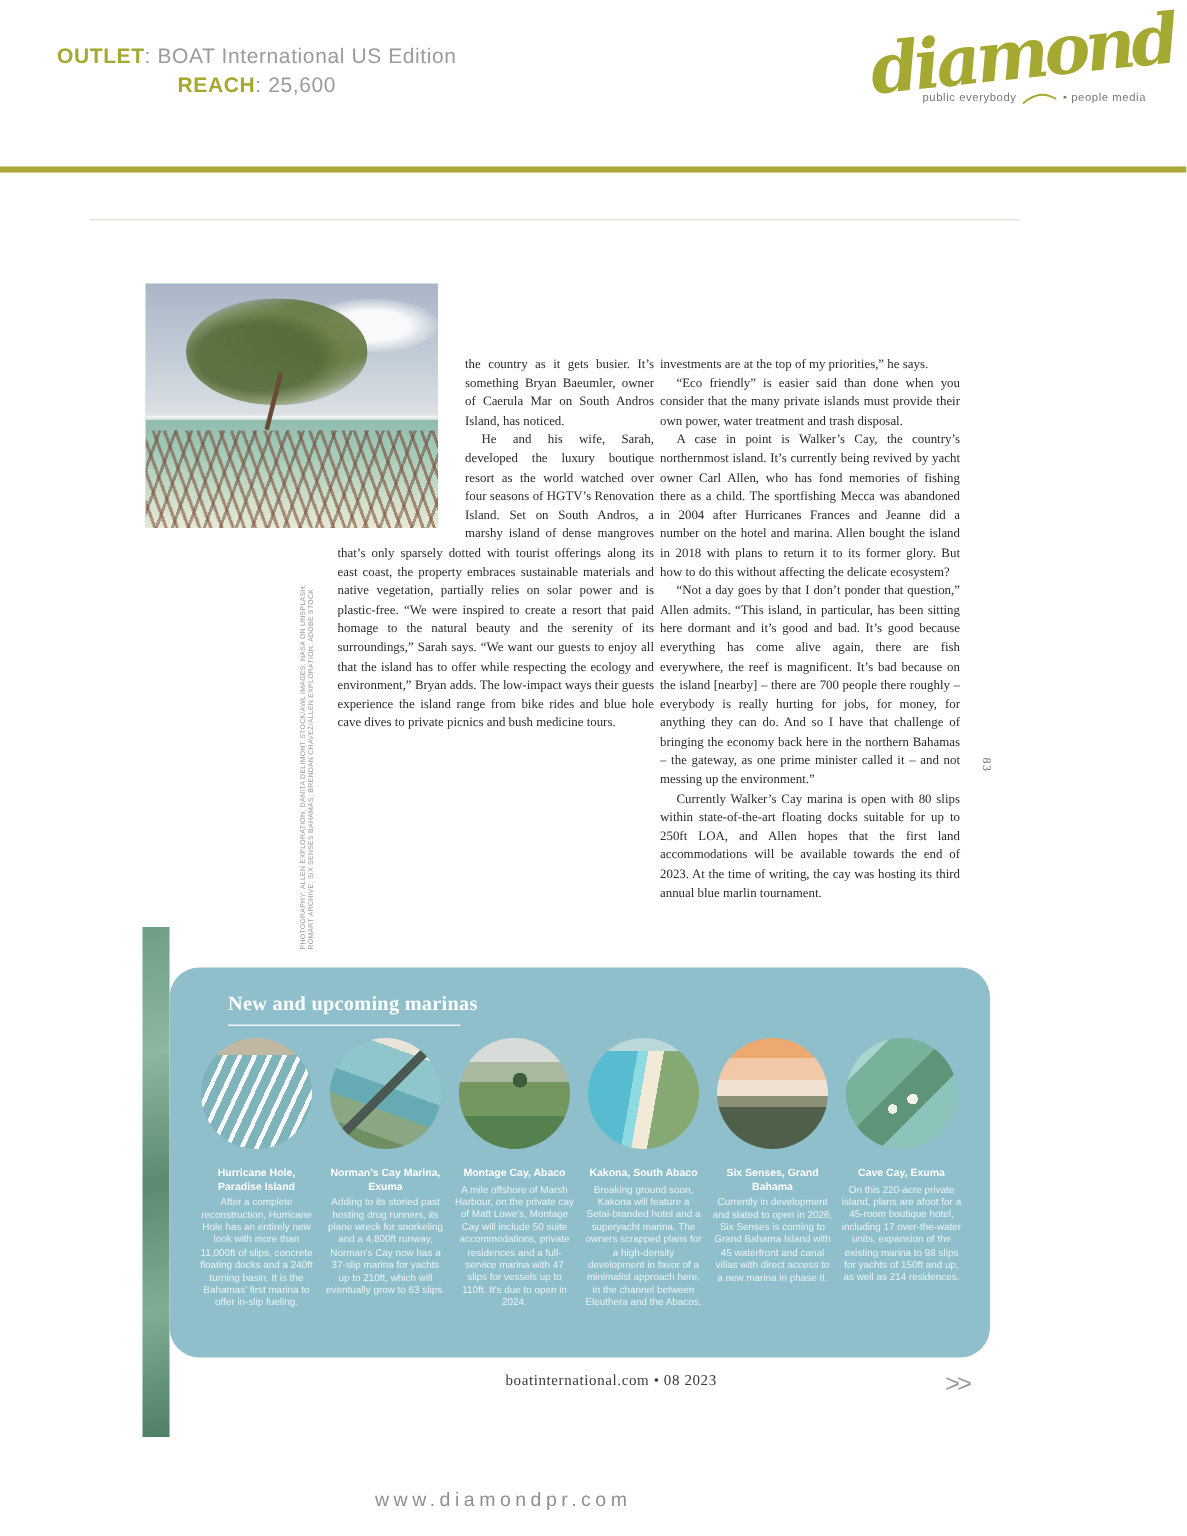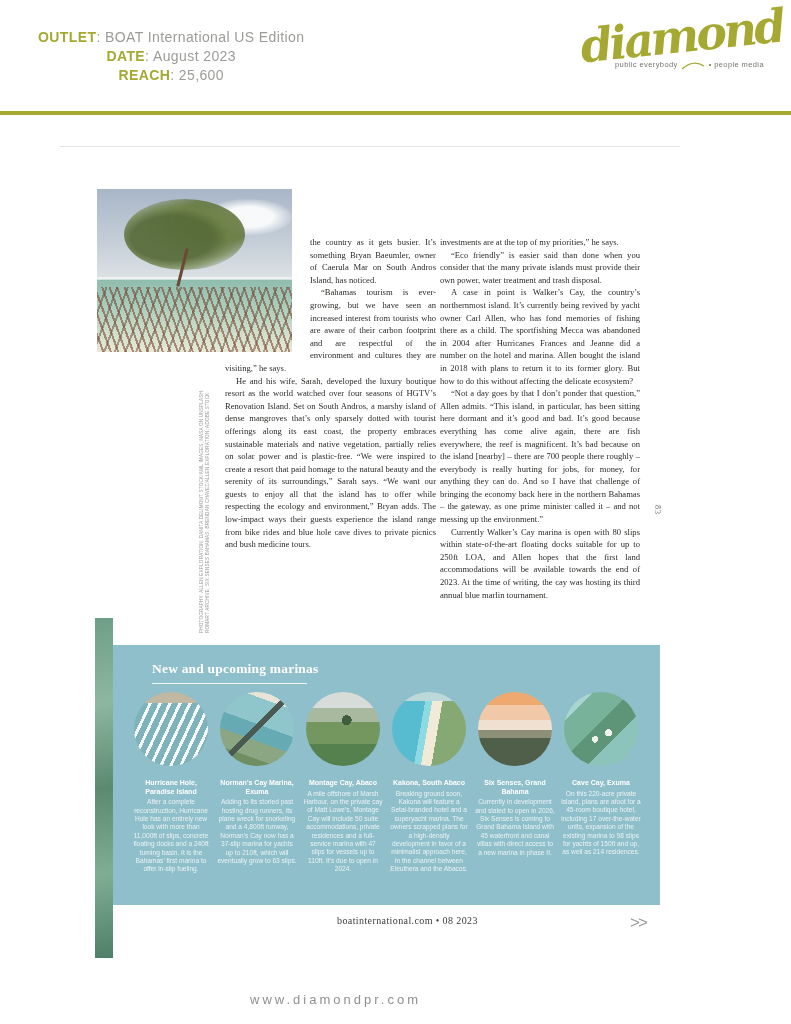--- a/index.html
+++ b/index.html
@@ -55,21 +55,21 @@
   
   .cols{position:absolute;left:225px;top:236px;width:431px;height:406px;overflow:hidden;
     font-family:"Liberation Serif",serif;font-size:8.6px;line-height:12.6px;color:#2b2b28;}
   .col{float:left;text-align:justify;}
   .col1{width:211px;margin-right:4px;}
   .col2{width:200px;}
   .photo-spacer{float:left;width:85px;height:119px;}
   .cols p{margin:0;}
   .cols p.ind{text-indent:11px;}
   
-  .panel{position:absolute;left:113px;top:645px;width:547px;height:260px;background:#8fbfca;overflow:hidden;}
+  .panel{position:absolute;left:113px;top:645px;width:547px;height:260px;background:#8fbfca;overflow:hidden;border-radius:20px;}
   .panel-title{
     font-family:"Liberation Serif",serif;font-weight:bold;font-size:13.5px;color:#ffffff;
     margin:16px 0 0 39px;letter-spacing:.2px;}
   .panel-underline{margin:6px 0 0 39px;width:155px;height:1px;background:rgba(255,255,255,.85);}
   .marina-row{display:flex;gap:6px;padding:8px 18px 0 18px;}
   .marina-cell{width:80px;flex:0 0 80px;text-align:center;}
   .marina-circle{width:74px;height:74px;border-radius:50%;margin:0 auto;overflow:hidden;}
   .marina-name{margin-top:13px;font-size:7px;line-height:8.6px;font-weight:bold;color:#ffffff;}
   .marina-desc{margin-top:2px;font-size:6.6px;line-height:8.4px;color:rgba(255,255,255,.82);}
   
@@ -103,24 +103,20 @@
 </style>
 </head>
 <body>
 
 <div class="hdr">
   <div class="hdr-row">
     <span class="hdr-label">OUTLET</span><span class="hdr-sep">:</span>
     <span class="hdr-value">BOAT International US Edition</span>
   </div>
   <div class="hdr-row">
-    <span class="hdr-label">DATE</span><span class="hdr-sep">:</span>
-    <span class="hdr-value">August 2023</span>
-  </div>
-  <div class="hdr-row">
     <span class="hdr-label">REACH</span><span class="hdr-sep">:</span>
     <span class="hdr-value">25,600</span>
   </div>
 </div>
 
 <div class="logo">
   <span class="logo-script">diamond</span>
   <div class="logo-tag">
     <span>public everybody</span>
     <svg width="24" height="9" viewBox="0 0 24 9">
@@ -148,21 +144,20 @@
   <div>PHOTOGRAPHY: ALLEN EXPLORATION; DANITA DELIMONT STOCK/AWL IMAGES; NASA ON UNSPLASH;</div>
   <div>ROMART ARCHIVE; SIX SENSES BAHAMAS; BRENDAN CHAVEZ/ALLEN EXPLORATION; ADOBE STOCK</div>
 </div>
 
 <div class="folio">83</div>
 
 <div class="cols">
   <div class="col col1">
     <div class="photo-spacer"></div>
     <p>the country as it gets busier. It’s something Bryan Baeumler, owner of Caerula Mar on South Andros Island, has noticed.</p>
-    <p class="ind">“Bahamas tourism is ever-growing, but we have seen an increased interest from tourists who are aware of their carbon footprint and are respectful of the environment and cultures they are visiting,” he says.</p>
     <p class="ind">He and his wife, Sarah, developed the luxury boutique resort as the world watched over four seasons of HGTV’s Renovation Island. Set on South Andros, a marshy island of dense mangroves that’s only sparsely dotted with tourist offerings along its east coast, the property embraces sustainable materials and native vegetation, partially relies on solar power and is plastic-free. “We were inspired to create a resort that paid homage to the natural beauty and the serenity of its surroundings,” Sarah says. “We want our guests to enjoy all that the island has to offer while respecting the ecology and environment,” Bryan adds. The low-impact ways their guests experience the island range from bike rides and blue hole cave dives to private picnics and bush medicine tours.</p>
   </div>
   <div class="col col2">
     <p>investments are at the top of my priorities,” he says.</p>
     <p class="ind">“Eco friendly” is easier said than done when you consider that the many private islands must provide their own power, water treatment and trash disposal.</p>
     <p class="ind">A case in point is Walker’s Cay, the country’s northernmost island. It’s currently being revived by yacht owner Carl Allen, who has fond memories of fishing there as a child. The sportfishing Mecca was abandoned in 2004 after Hurricanes Frances and Jeanne did a number on the hotel and marina. Allen bought the island in 2018 with plans to return it to its former glory. But how to do this without affecting the delicate ecosystem?</p>
     <p class="ind">“Not a day goes by that I don’t ponder that question,” Allen admits. “This island, in particular, has been sitting here dormant and it’s good and bad. It’s good because everything has come alive again, there are fish everywhere, the reef is magnificent. It’s bad because on the island [nearby] – there are 700 people there roughly – everybody is really hurting for jobs, for money, for anything they can do. And so I have that challenge of bringing the economy back here in the northern Bahamas – the gateway, as one prime minister called it – and not messing up the environment.”</p>
     <p class="ind">Currently Walker’s Cay marina is open with 80 slips within state-of-the-art floating docks suitable for up to 250ft LOA, and Allen hopes that the first land accommodations will be available towards the end of 2023. At the time of writing, the cay was hosting its third annual blue marlin tournament.</p>
   </div>
 </div>

